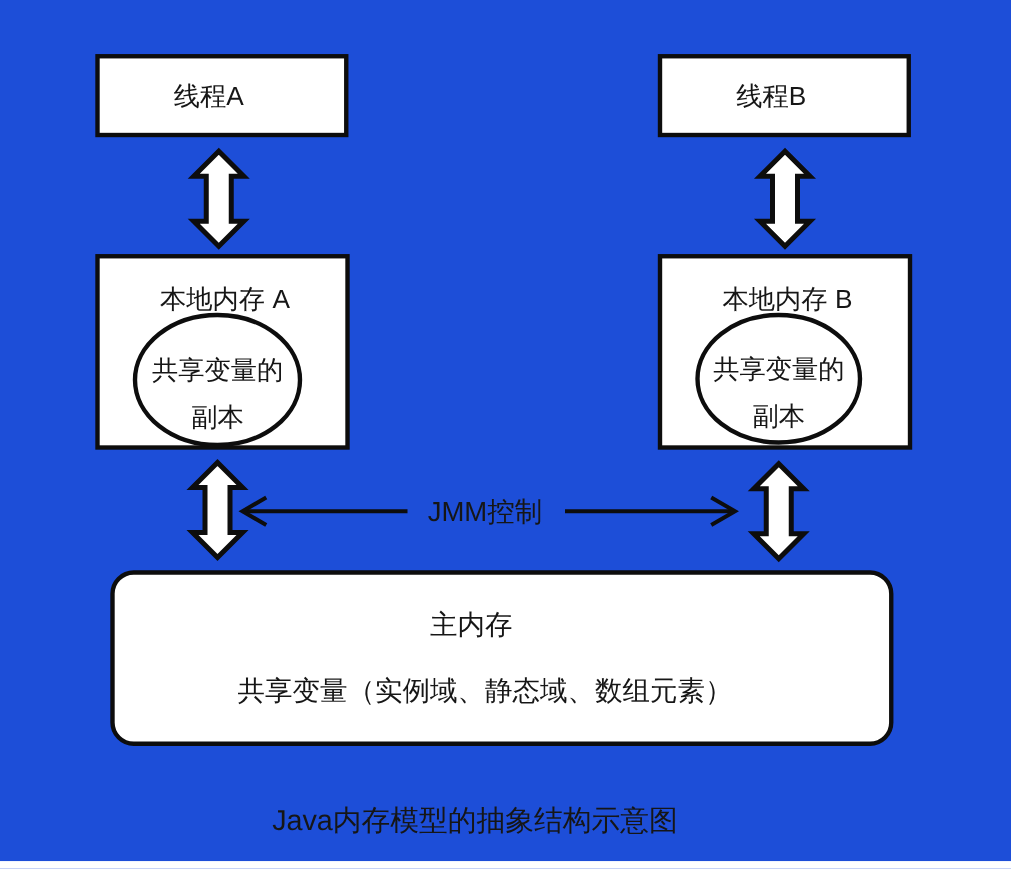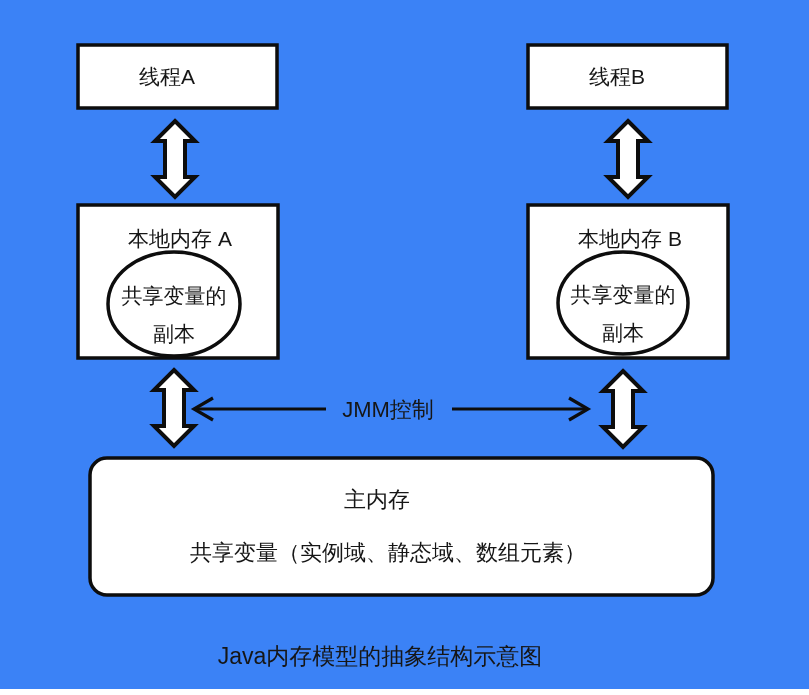--- a/index.html
+++ b/index.html
@@ -4,21 +4,21 @@
 <style>
   html, body {
     margin: 0;
     padding: 0;
     background: #ffffff;
   }
   .stage {
     position: relative;
     width: 809px;
     height: 689px;
-    background: #3b82f6;
+    background: #1d4ed8;
     overflow: hidden;
     font-family: "Liberation Sans", sans-serif;
   }
   svg text {
     font-family: "Liberation Sans", sans-serif;
     fill: #161616;
   }
   .t21 { font-size: 21px; }
   .t22 { font-size: 22px; }
   .t23 { font-size: 23px; }

